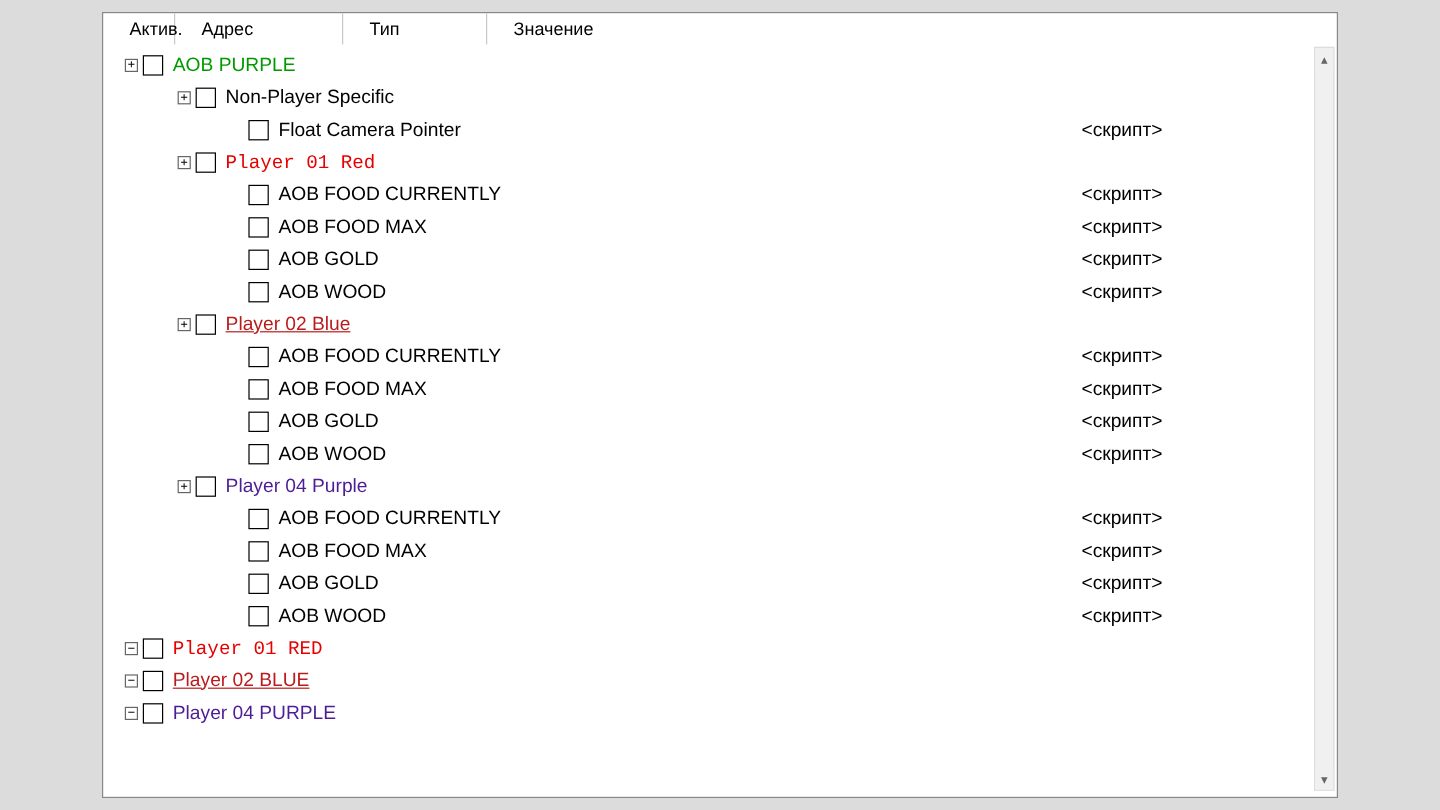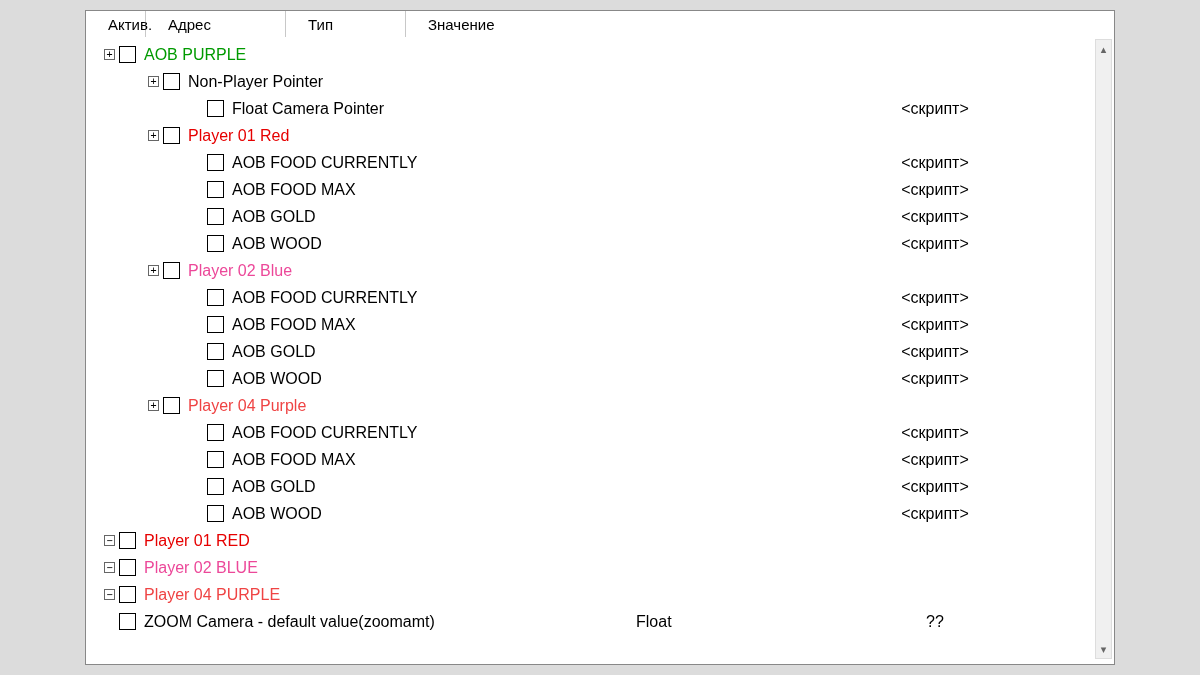--- a/index.html
+++ b/index.html
@@ -77,23 +77,23 @@
       width: 17px; height: 17px;
       border: 1px solid #000;
       display: inline-block;
       margin-right: 8px;
       background: #fff;
       flex: 0 0 17px;
     }
     .desc-text { flex: 0 0 auto; }
     .c-green  { color: #009a00; }
     .c-black  { color: #000000; }
-    .c-red    { color: #e60000; }
-    .c-blue   { color: #ec4899; }
-    .c-purple { color: #ef4444; }
+    .c-red    { color: #e60000; font-family: Liberation Mono, monospace; }
+    .c-blue   { color: #b91c1c; text-decoration: underline; }
+    .c-purple { color: #4c1d95; }
     .cell-desc-wrap {
       display: flex;
       align-items: center;
       width: 410px;
       padding-left: 6px;
     }
     .cell-addr { width: 140px; }
     .cell-type { width: 120px; }
     .cell-value { flex: 1; text-align: center; }
     .scrollbar {
@@ -137,21 +137,21 @@
         </div>
         <div class="cell-addr"></div>
         <div class="cell-type"></div>
         <div class="cell-value"></div>
       </div>
       <div class="row">
         <div class="cell-desc-wrap">
           <span class="indent-pad" style="width: 56px;"></span>
           <span class="expander">+</span>
           <span class="chk"></span>
-          <span class="desc-text c-black">Non-Player Pointer</span>
+          <span class="desc-text c-black">Non-Player Specific</span>
         </div>
         <div class="cell-addr"></div>
         <div class="cell-type"></div>
         <div class="cell-value"></div>
       </div>
       <div class="row">
         <div class="cell-desc-wrap">
           <span class="indent-pad" style="width: 100px;"></span>
           <span class="expander-placeholder"></span>
           <span class="chk"></span>
@@ -351,31 +351,20 @@
       <div class="row">
         <div class="cell-desc-wrap">
           <span class="indent-pad" style="width: 12px;"></span>
           <span class="expander">−</span>
           <span class="chk"></span>
           <span class="desc-text c-purple">Player 04 PURPLE</span>
         </div>
         <div class="cell-addr"></div>
         <div class="cell-type"></div>
         <div class="cell-value"></div>
-      </div>
-      <div class="row">
-        <div class="cell-desc-wrap">
-          <span class="indent-pad" style="width: 12px;"></span>
-          <span class="expander-placeholder"></span>
-          <span class="chk"></span>
-          <span class="desc-text c-black">ZOOM Camera - default value(zoomamt)</span>
-        </div>
-        <div class="cell-addr"></div>
-        <div class="cell-type">Float</div>
-        <div class="cell-value">??</div>
       </div>
     </div>
 
   <div class="scrollbar">
     <div class="scroll-btn">▴</div>
     <div class="scroll-btn down">▾</div>
   </div>
 </div>
 
 </body></html>

